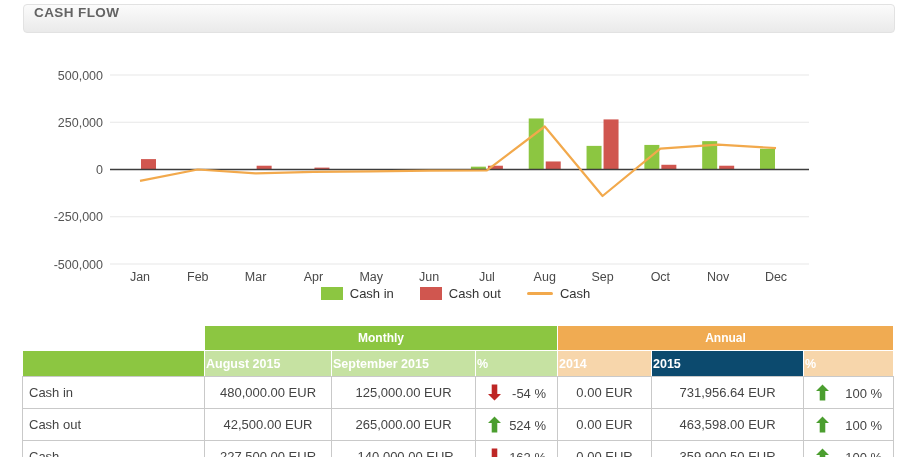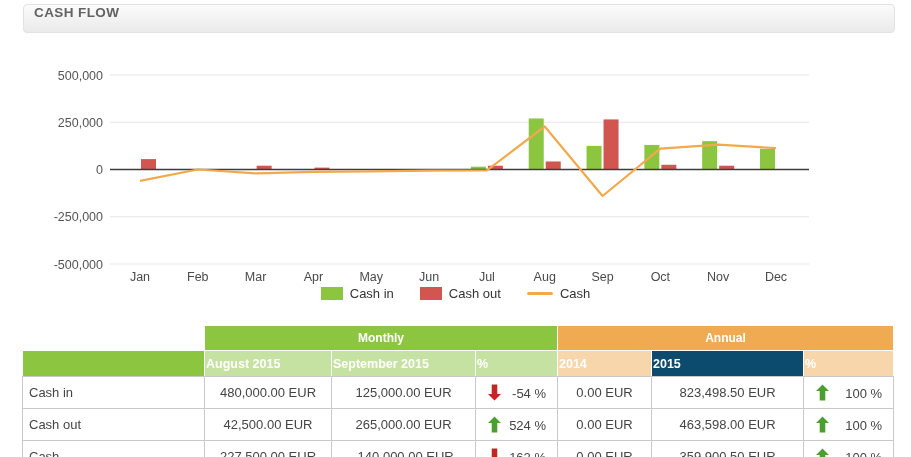--- a/index.html
+++ b/index.html
@@ -137,21 +137,21 @@
         <td class="money">125,000.00 EUR</td>
         <td class="pct">
           <span class="pct-wrap">
             <svg class="trend-arrow" viewBox="0 0 14 17">
                 <polygon points="7,17 14,10 10,10 10,0 4,0 4,10 0,10" fill="#BE2726"></polygon>
               </svg>
             <span class="pct-val">-54 %</span>
           </span>
         </td>
         <td class="money">0.00 EUR</td>
-        <td class="money">823,498.50 EUR</td>
+        <td class="money">731,956.64 EUR</td>
         <td class="pct">
           <span class="pct-wrap">
             <svg class="trend-arrow" viewBox="0 0 14 17">
                 <polygon points="7,0 14,7 10,7 10,17 4,17 4,7 0,7" fill="#4B9E2F"></polygon>
               </svg>
             <span class="pct-val">100 %</span>
           </span>
         </td>
       </tr>
       <tr>

